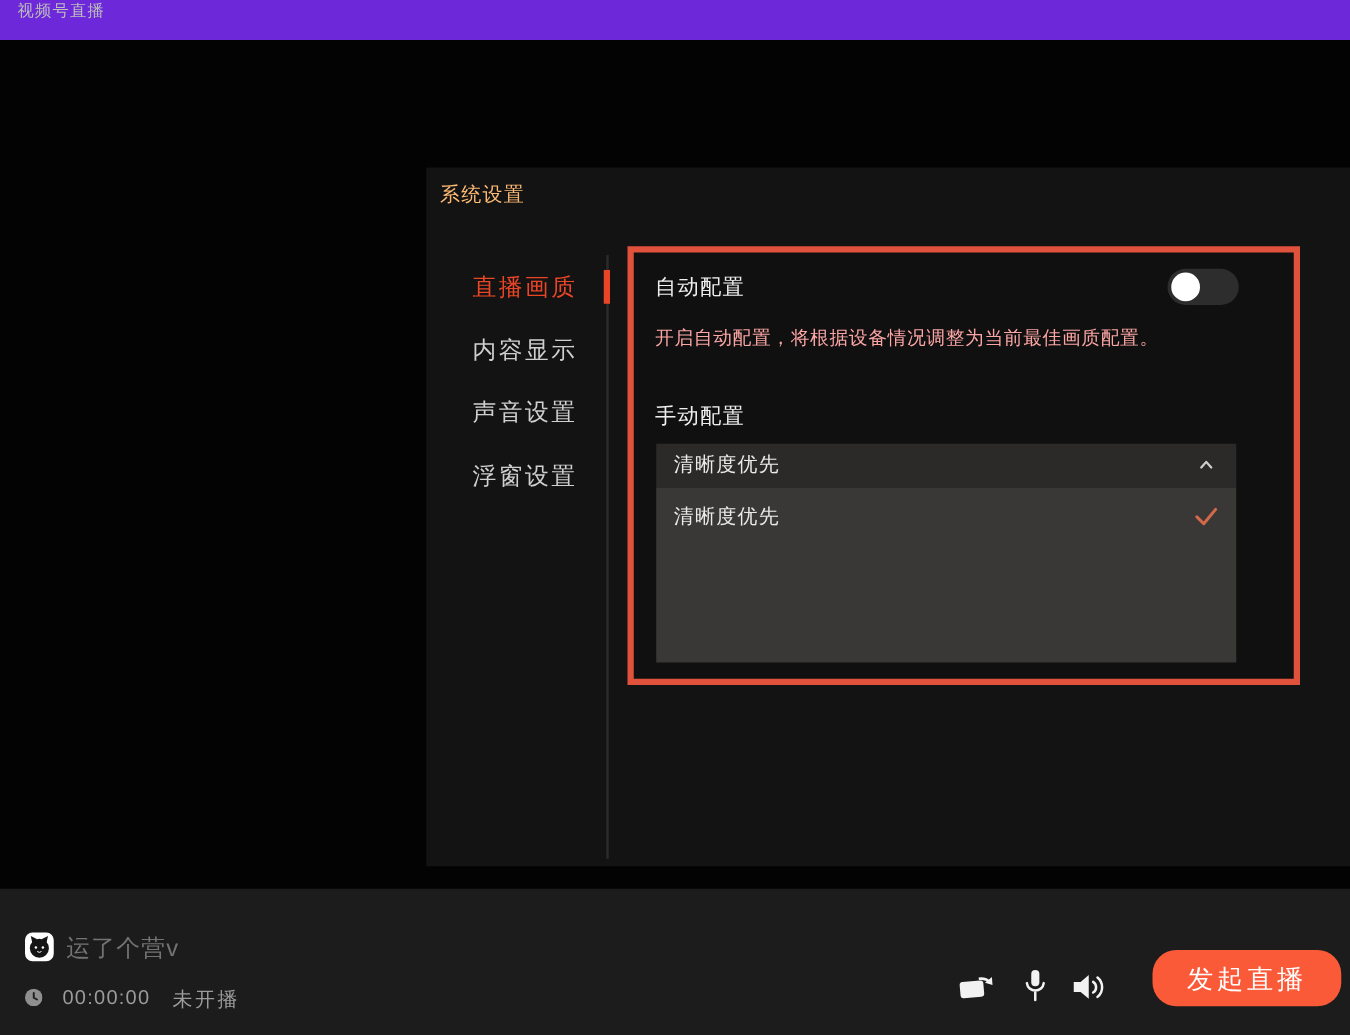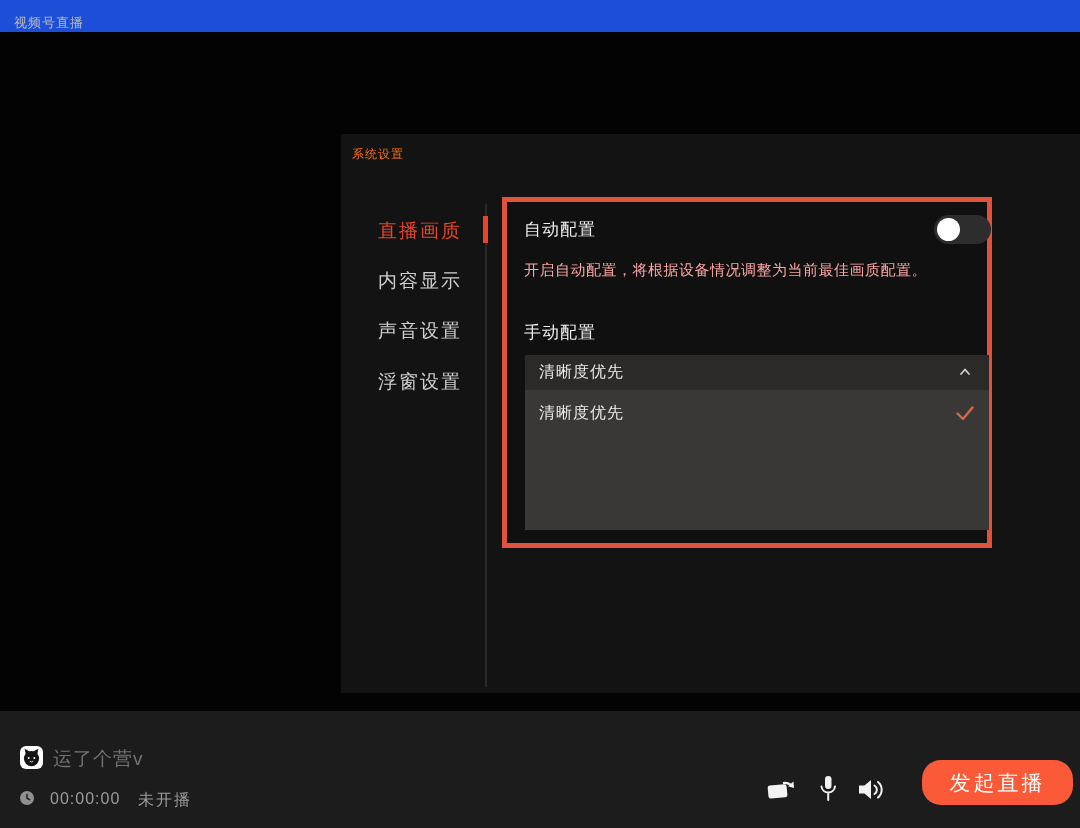--- a/index.html
+++ b/index.html
@@ -2,38 +2,38 @@
 <html><head>
 <meta charset="utf-8">
 <style>
   * { margin:0; padding:0; box-sizing:border-box; }
   html,body { width:1080px; height:828px; overflow:hidden; background:#040404;
               font-family:"Liberation Sans","DejaVu Sans",sans-serif; }
   .app { position:relative; width:1080px; height:828px; background:#040404; }
 
   
   .titlebar { position:absolute; left:0; top:0; width:1080px; height:32px;
-              background:#1d4ed8; display:flex; align-items:flex-end; }
+              background:#6d28d9; display:flex; align-items:flex-start; }
   .titlebar-text { margin-left:14px; font-size:13px; color:#bdbdbd; letter-spacing:1px; }
 
   
   .stage { position:absolute; left:0; top:32px; width:1080px; height:679px; background:#030303; }
 
   
   .panel { position:absolute; left:341px; top:134px; width:739px; height:559px; background:#131313; }
-  .panel-title { position:absolute; left:11px; top:12px; font-size:12px; color:#f97316; letter-spacing:1px;text-align:center; }
+  .panel-title { position:absolute; left:11px; top:12px; font-size:16px; color:#fdba74; letter-spacing:1px;text-align:center; }
 
   .tab { position:absolute; left:37px; width:110px; height:30px; line-height:30px;
          font-size:19px; color:#cfcfcf; letter-spacing:2px; cursor:pointer; }
   .tab.active { color:#ea4527; }
   .tab-divider { position:absolute; left:144px; top:70px; width:2px; height:483px; background:#2b2b2b; }
   .tab-indicator { position:absolute; left:142px; top:82px; width:5px; height:27px; background:#ea4527; }
 
   
-  .hl-box { position:absolute; left:502px; top:197px; width:490px; height:351px;
+  .hl-box { position:absolute; left:502px; top:197px; width:538px; height:351px;
             border:5px solid #e1523c; background:#101010; }
   .auto-row { position:absolute; left:17px; top:11px; width:467px; height:32px;
               display:flex; align-items:center; justify-content:space-between; }
   .auto-label { font-size:17px; color:#efefef; letter-spacing:1px; }
   .toggle { position:relative; width:57px; height:29px; background:#2d2d2d; border-radius:15px; cursor:pointer; }
   .toggle .knob { position:absolute; left:3px; top:3px; width:23px; height:23px;
                   border-radius:50%; background:#ffffff; }
   .auto-desc { position:absolute; left:17px; top:59px; font-size:15px; color:#fca5a5; letter-spacing:0.5px; }
   .manual-label { position:absolute; left:17px; top:119px; font-size:17px; color:#efefef; letter-spacing:1px; }
 

